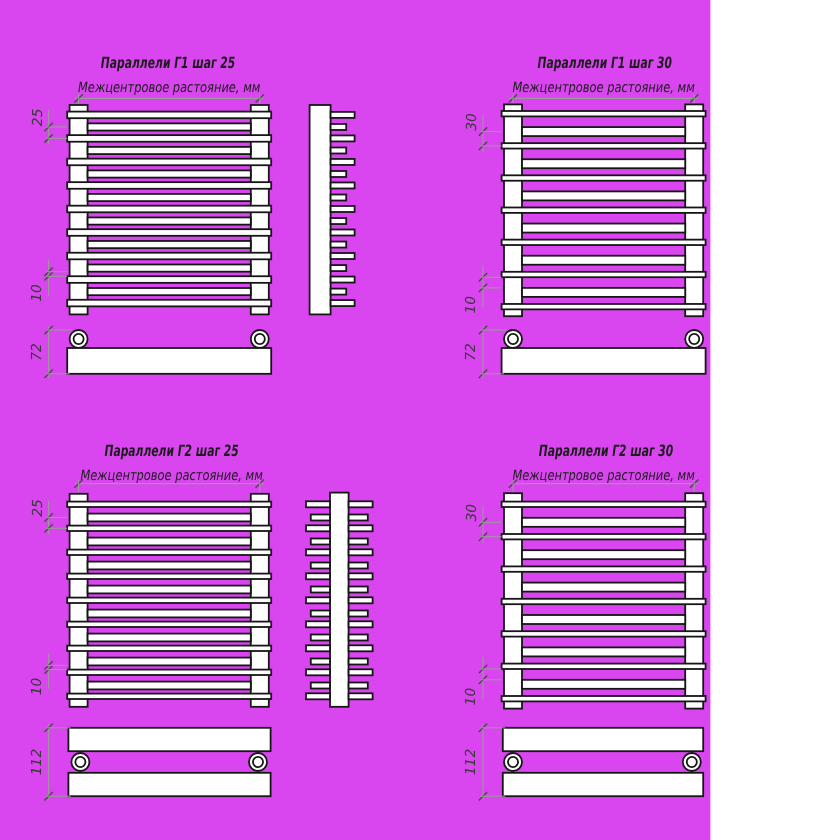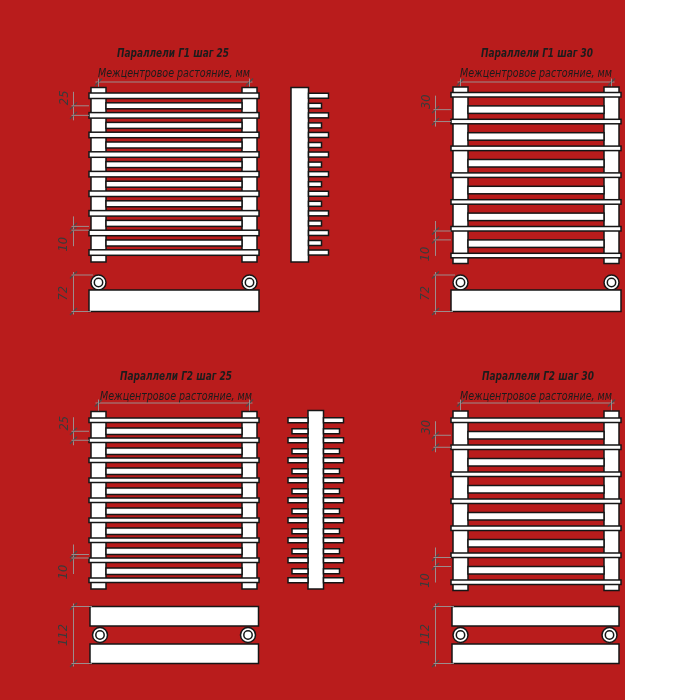--- a/index.html
+++ b/index.html
@@ -1,16 +1,16 @@
 <!DOCTYPE html>
 <html><head>
 <meta charset="utf-8">
 <style>
   html,body{margin:0;padding:0;background:#ffffff;}
-  .canvas{position:relative;width:592px;height:700px;background:#b91c1c;overflow:hidden;padding-left:33px;}
+  .canvas{position:relative;width:592px;height:700px;background:#d946ef;overflow:hidden;}
   svg{display:block;}
   .ttl{font-family:"DejaVu Sans",sans-serif;font-style:italic;font-weight:bold;font-size:13px;fill:#1c1c1c;}
   .sub{font-family:"DejaVu Sans",sans-serif;font-style:italic;font-size:11.8px;fill:#1c1c1c;}
   .dim{font-family:"DejaVu Sans",sans-serif;font-style:italic;font-size:11.5px;fill:#3a3a3a;}
   .main{fill:#ffffff;stroke:#161616;stroke-width:1.5;}
   .thin{stroke:#9a9a9a;stroke-width:0.9;fill:none;}
   .tick{stroke:#4a4a4a;stroke-width:1.2;}
 </style>
 </head>
 <body>

